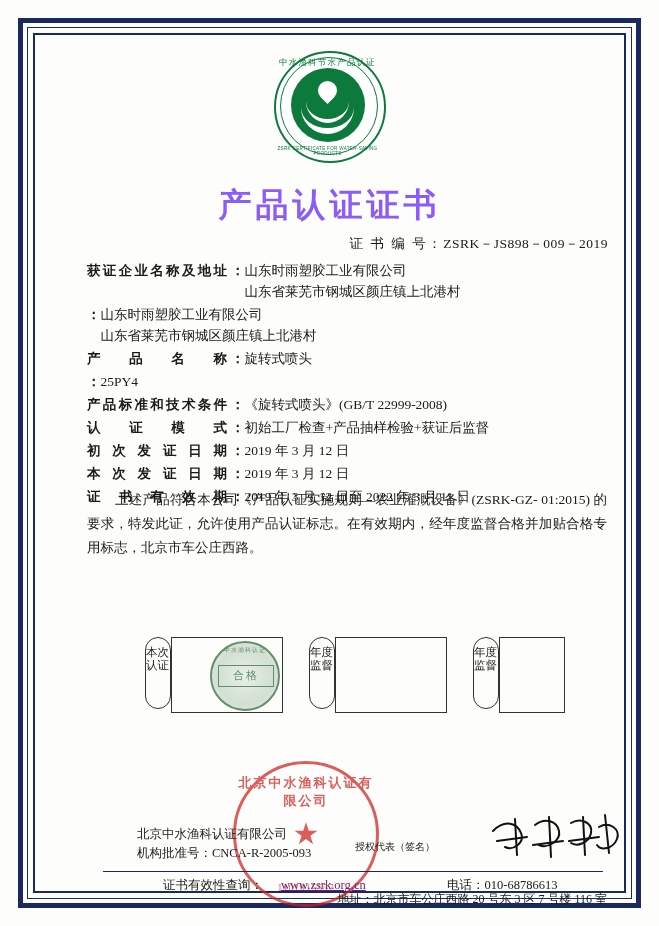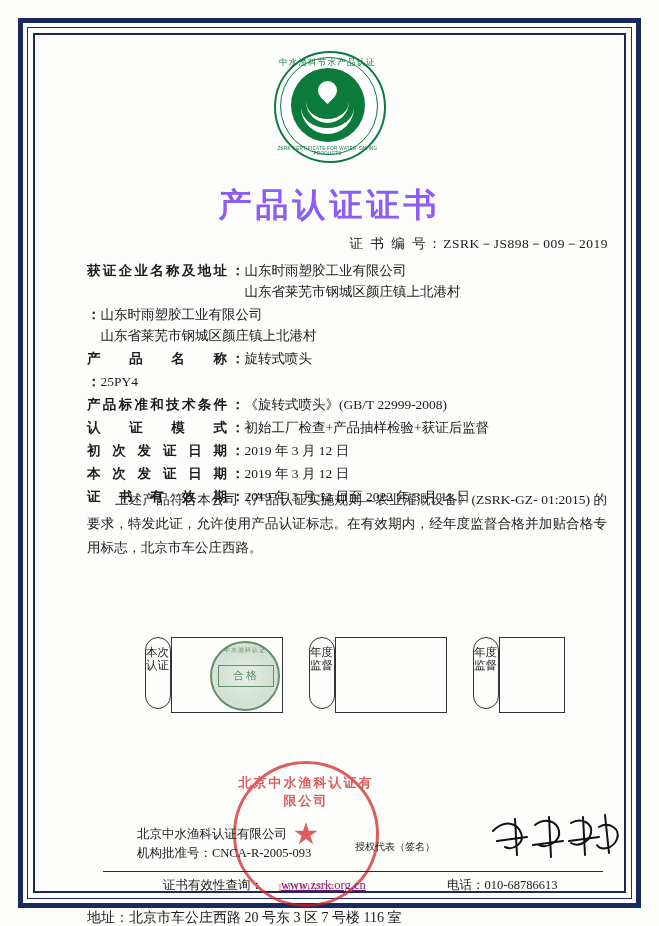--- a/index.html
+++ b/index.html
@@ -348,24 +348,24 @@
   .footer-left {
     position: absolute;
     left: 76px; top: 0;
   }
   .footer-right {
     position: absolute;
     left: 360px; top: 0;
   }
   .footer-addr {
     position: absolute;
-    left: 0; top: 32px;
+    left: 0; top: 14px;
     width: 520px;
-    text-align: left;
-    font-size: 14px;
+    text-align: right;
+    font-size: 12px;
   }
   .link {
     color: #701a75;
     text-decoration: underline;
     margin-left: 18px;
   }
 </style>
 </head>
 <body>
 

